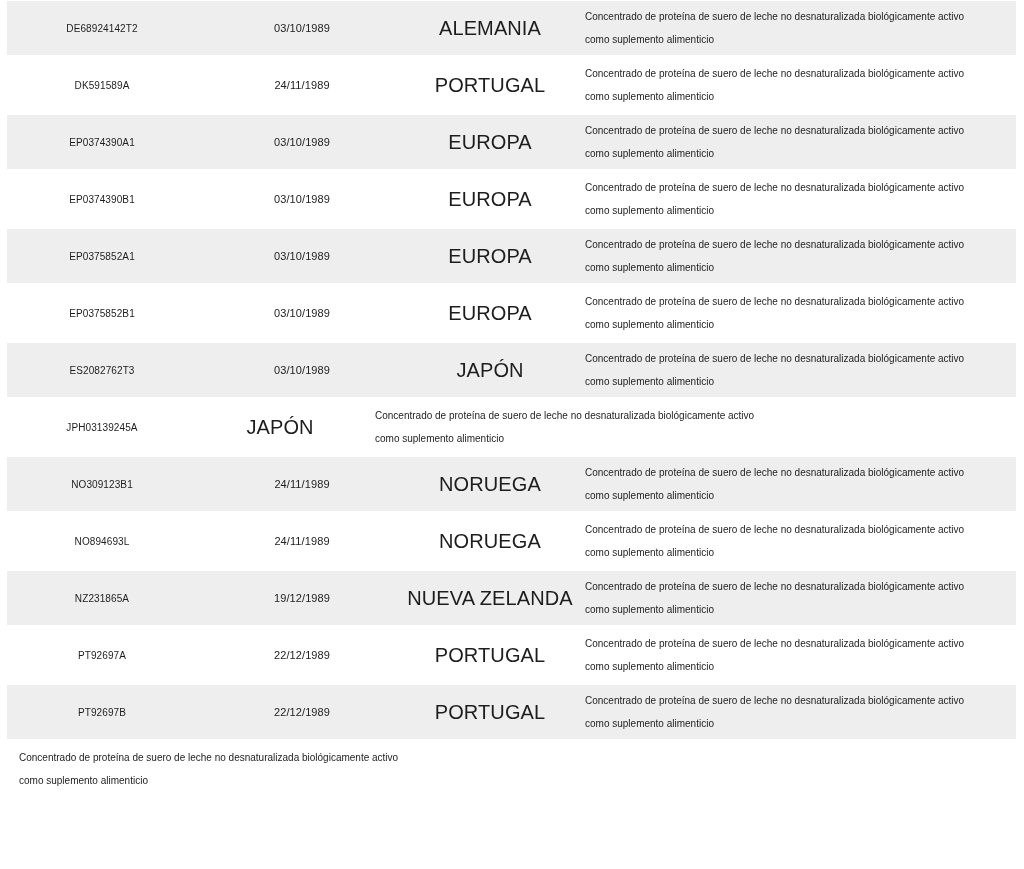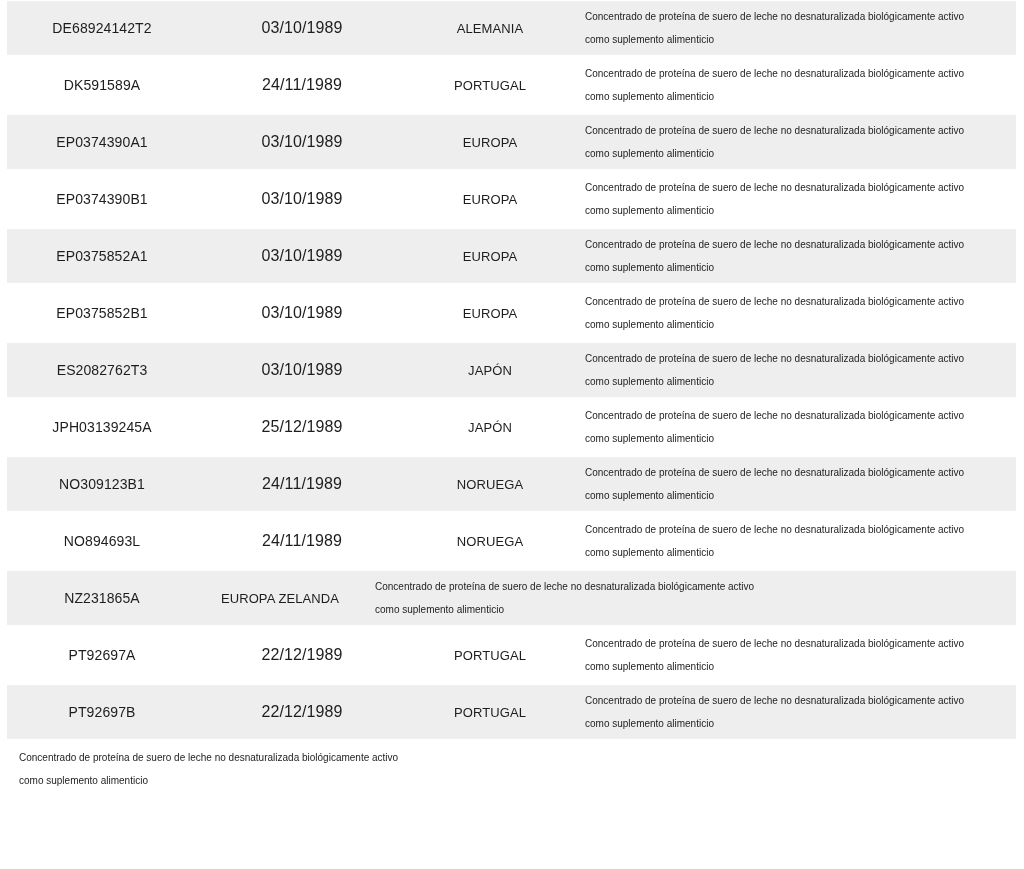--- a/index.html
+++ b/index.html
@@ -28,33 +28,33 @@
   }
   .row.stripe {
     background: #eeeeee;
   }
   .cell {
     box-sizing: border-box;
   }
   .cell-number {
     width: 190px;
     text-align: center;
-    font-size: 14px;
+    font-size: 10px;
     letter-spacing: 0.1px;
   }
   .cell-date {
     width: 210px;
     text-align: center;
-    font-size: 16px;
+    font-size: 11px;
     letter-spacing: 0.1px;
   }
   .cell-country {
     width: 166px;
     text-align: center;
-    font-size: 13px;
+    font-size: 20px;
     letter-spacing: 0.1px;
   }
   .cell-desc {
     flex: 1;
     padding: 4px 16px 4px 12px;
     font-size: 10px;
     line-height: 23px;
     max-width: 415px;
   }
 </style>
@@ -100,39 +100,39 @@
     <div class="cell cell-desc">Concentrado de proteína de suero de leche no desnaturalizada biológicamente activo como suplemento alimenticio</div>
   </div>
     <div class="row stripe">
     <div class="cell cell-number">ES2082762T3</div>
     <div class="cell cell-date">03/10/1989</div>
     <div class="cell cell-country">JAPÓN</div>
     <div class="cell cell-desc">Concentrado de proteína de suero de leche no desnaturalizada biológicamente activo como suplemento alimenticio</div>
   </div>
     <div class="row">
     <div class="cell cell-number">JPH03139245A</div>
-    <div class="cell cell-date">25/12/1989</div>
     <div class="cell cell-country">JAPÓN</div>
     <div class="cell cell-desc">Concentrado de proteína de suero de leche no desnaturalizada biológicamente activo como suplemento alimenticio</div>
   </div>
     <div class="row stripe">
     <div class="cell cell-number">NO309123B1</div>
     <div class="cell cell-date">24/11/1989</div>
     <div class="cell cell-country">NORUEGA</div>
     <div class="cell cell-desc">Concentrado de proteína de suero de leche no desnaturalizada biológicamente activo como suplemento alimenticio</div>
   </div>
     <div class="row">
     <div class="cell cell-number">NO894693L</div>
     <div class="cell cell-date">24/11/1989</div>
     <div class="cell cell-country">NORUEGA</div>
     <div class="cell cell-desc">Concentrado de proteína de suero de leche no desnaturalizada biológicamente activo como suplemento alimenticio</div>
   </div>
     <div class="row stripe">
     <div class="cell cell-number">NZ231865A</div>
-    <div class="cell cell-country">EUROPA ZELANDA</div>
+    <div class="cell cell-date">19/12/1989</div>
+    <div class="cell cell-country">NUEVA ZELANDA</div>
     <div class="cell cell-desc">Concentrado de proteína de suero de leche no desnaturalizada biológicamente activo como suplemento alimenticio</div>
   </div>
     <div class="row">
     <div class="cell cell-number">PT92697A</div>
     <div class="cell cell-date">22/12/1989</div>
     <div class="cell cell-country">PORTUGAL</div>
     <div class="cell cell-desc">Concentrado de proteína de suero de leche no desnaturalizada biológicamente activo como suplemento alimenticio</div>
   </div>
     <div class="row stripe">
     <div class="cell cell-number">PT92697B</div>

